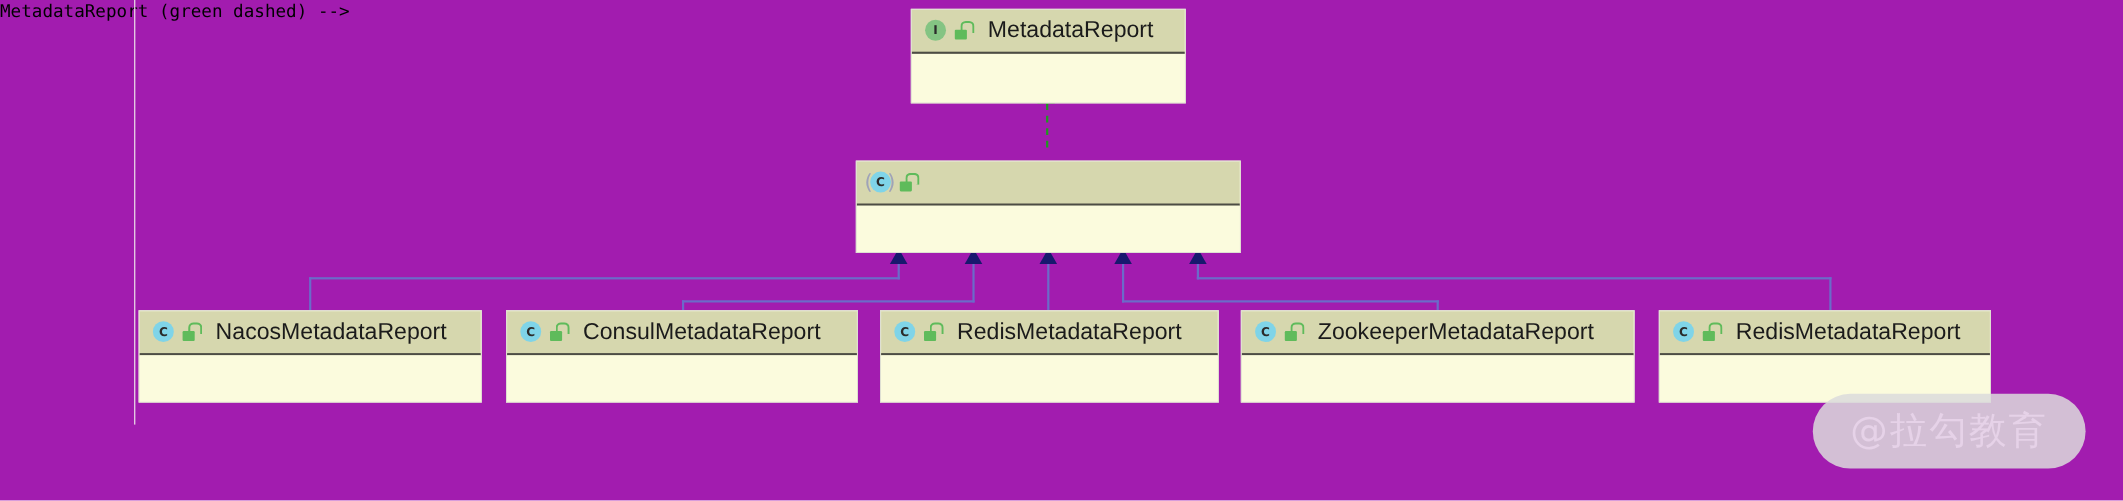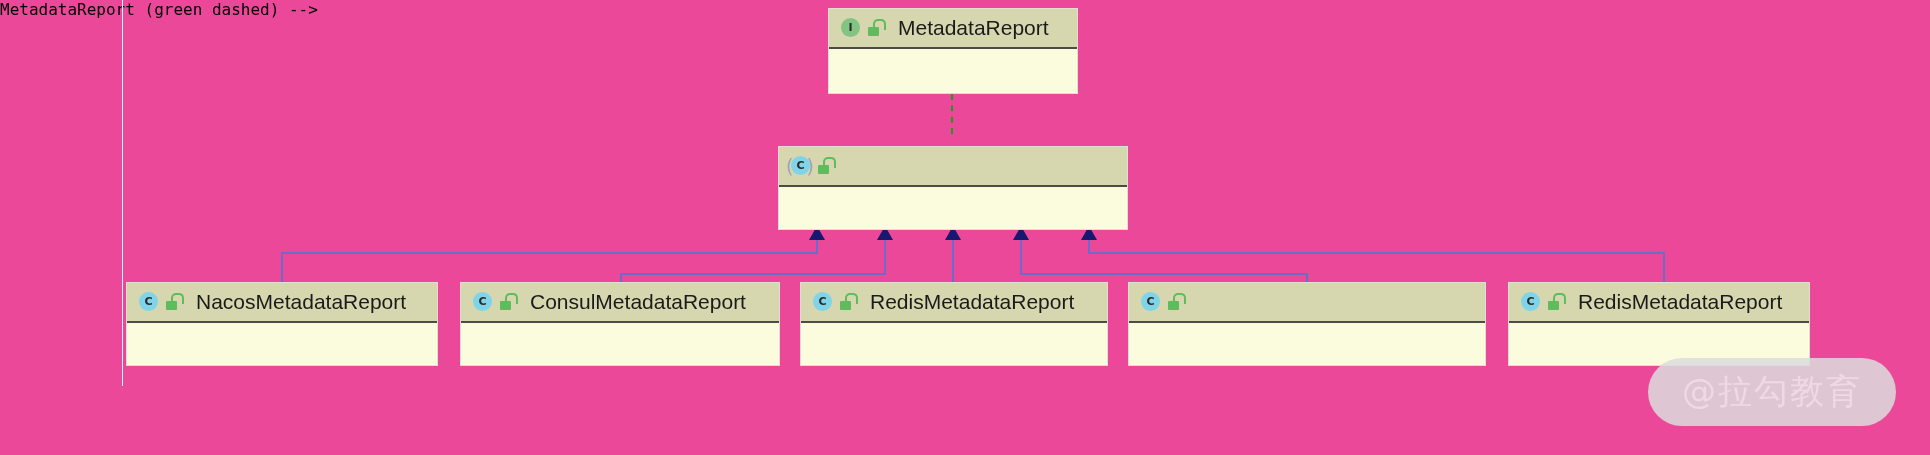--- a/index.html
+++ b/index.html
@@ -7,21 +7,21 @@
     padding: 0;
     background: #ffffff;
   }
   body {
     font-family: "DejaVu Sans Mono", "Liberation Mono", monospace;
   }
   #canvas {
     position: relative;
     width: 1930px;
     height: 455px;
-    background: #ec4899;
+    background: #a21caf;
     overflow: hidden;
   }
 
   
   .guide-line {
     position: absolute;
     width: 1px;
     background: #f3f3ef;
   }
 
@@ -276,20 +276,21 @@
   
   <div class="uml-box" style="left:1128px; top:282px; width:358px; height:84px;">
     <div class="uml-header">
       <span class="stereo klass">
         <span class="disc">C</span>
       </span>
       <span class="lock-icon">
         <span class="shackle"></span>
           <span class="bodyb"></span>
       </span>
+      <span class="uml-title">ZookeeperMetadataReport</span>
     </div>
     <div class="uml-body" style="height:42px;"></div>
   </div>
 
   
   <div class="uml-box" style="left:1508px; top:282px; width:302px; height:84px;">
     <div class="uml-header">
       <span class="stereo klass">
         <span class="disc">C</span>
       </span>

